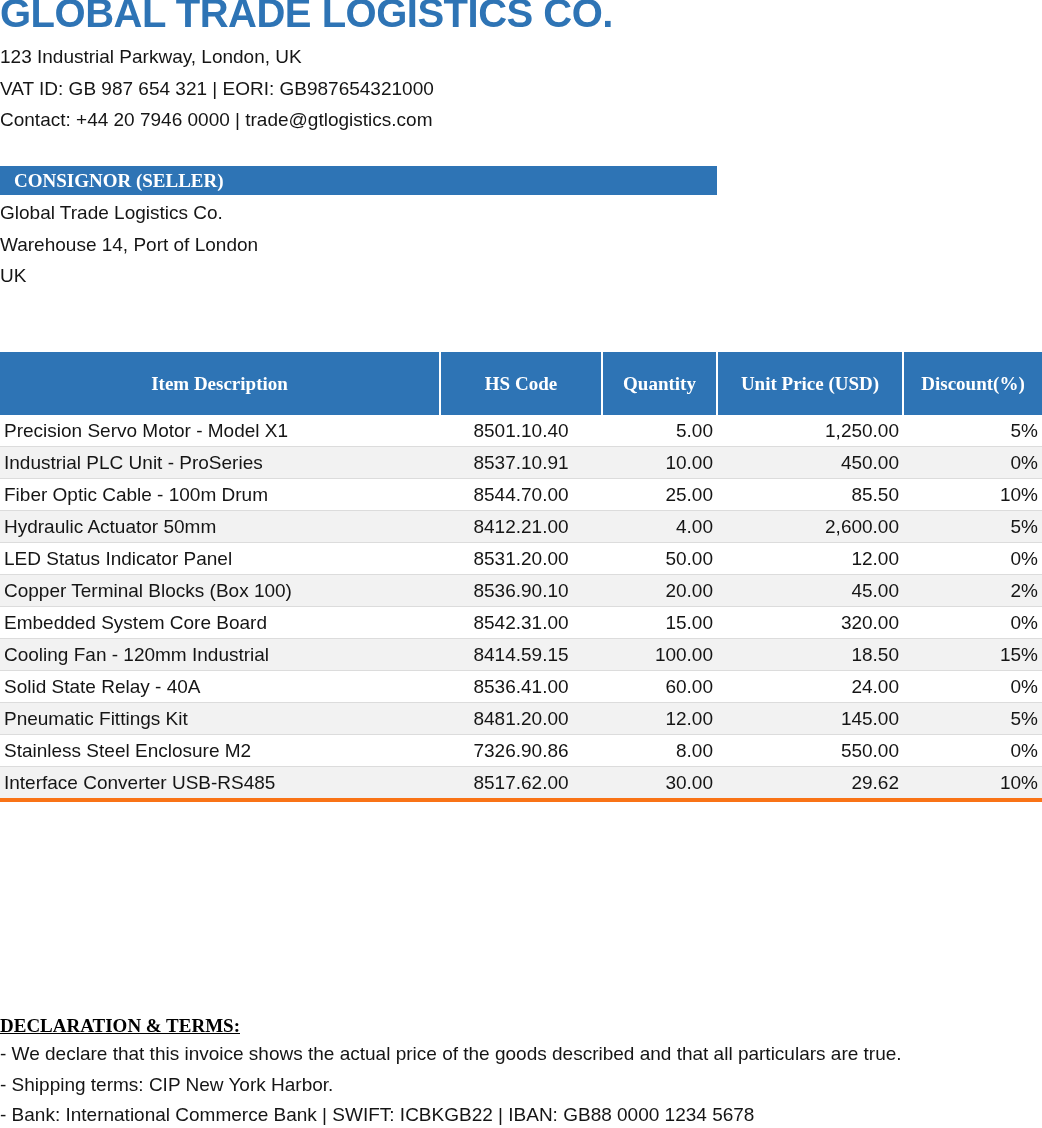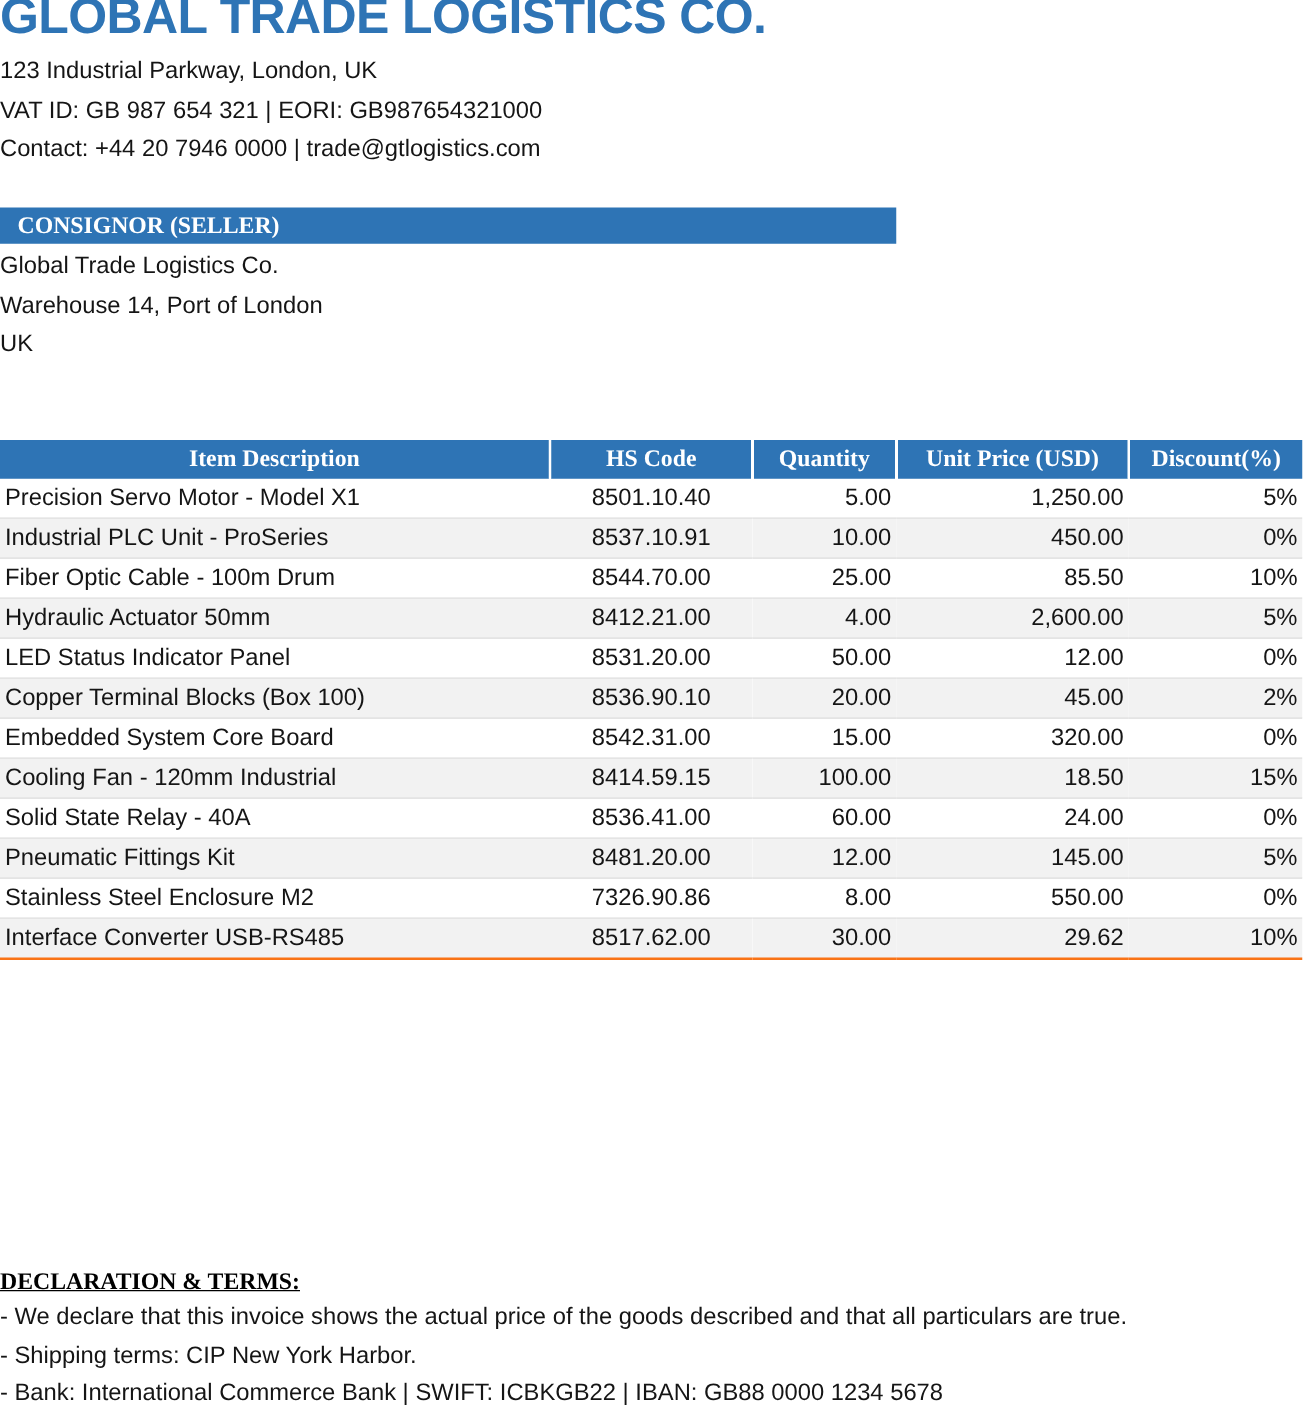--- a/index.html
+++ b/index.html
@@ -107,21 +107,21 @@
   table.items col.c-disc  { width: 139px; }
 
   table.items thead th {
     background: #2E74B5;
     color: #ffffff;
     font-family: "Liberation Serif", serif;
     font-weight: bold;
     font-size: 19px;
     height: 31px;
     line-height: 31px;
-    padding: 0 4px;
+    padding: 16px 4px;
     text-align: center;
     border-right: 2px solid #ffffff;
     box-sizing: border-box;
     white-space: nowrap;
     overflow: hidden;
   }
   table.items thead th:last-child { border-right: none; }
 
   table.items tbody td {
     font-family: "Liberation Sans", sans-serif;
@@ -130,21 +130,21 @@
     height: 31px;
     line-height: 31px;
     padding: 0 4px;
     box-sizing: border-box;
     white-space: nowrap;
     overflow: hidden;
     border-bottom: 1px solid #DCDCDC;
   }
   table.items tbody tr:nth-child(even) td { background: #F2F2F2; }
   table.items tbody tr:nth-child(odd)  td { background: #ffffff; }
-  table.items tbody tr:last-child td { border-bottom: 2px solid #f97316; }
+  table.items tbody tr:last-child td { border-bottom: 4px solid #f97316; }
 
   td.al-left   { text-align: left; }
   td.al-center { text-align: center; }
   td.al-right  { text-align: right; }
 
   
   .declaration {
     position: absolute;
     top: 1012px;
     left: 0;

